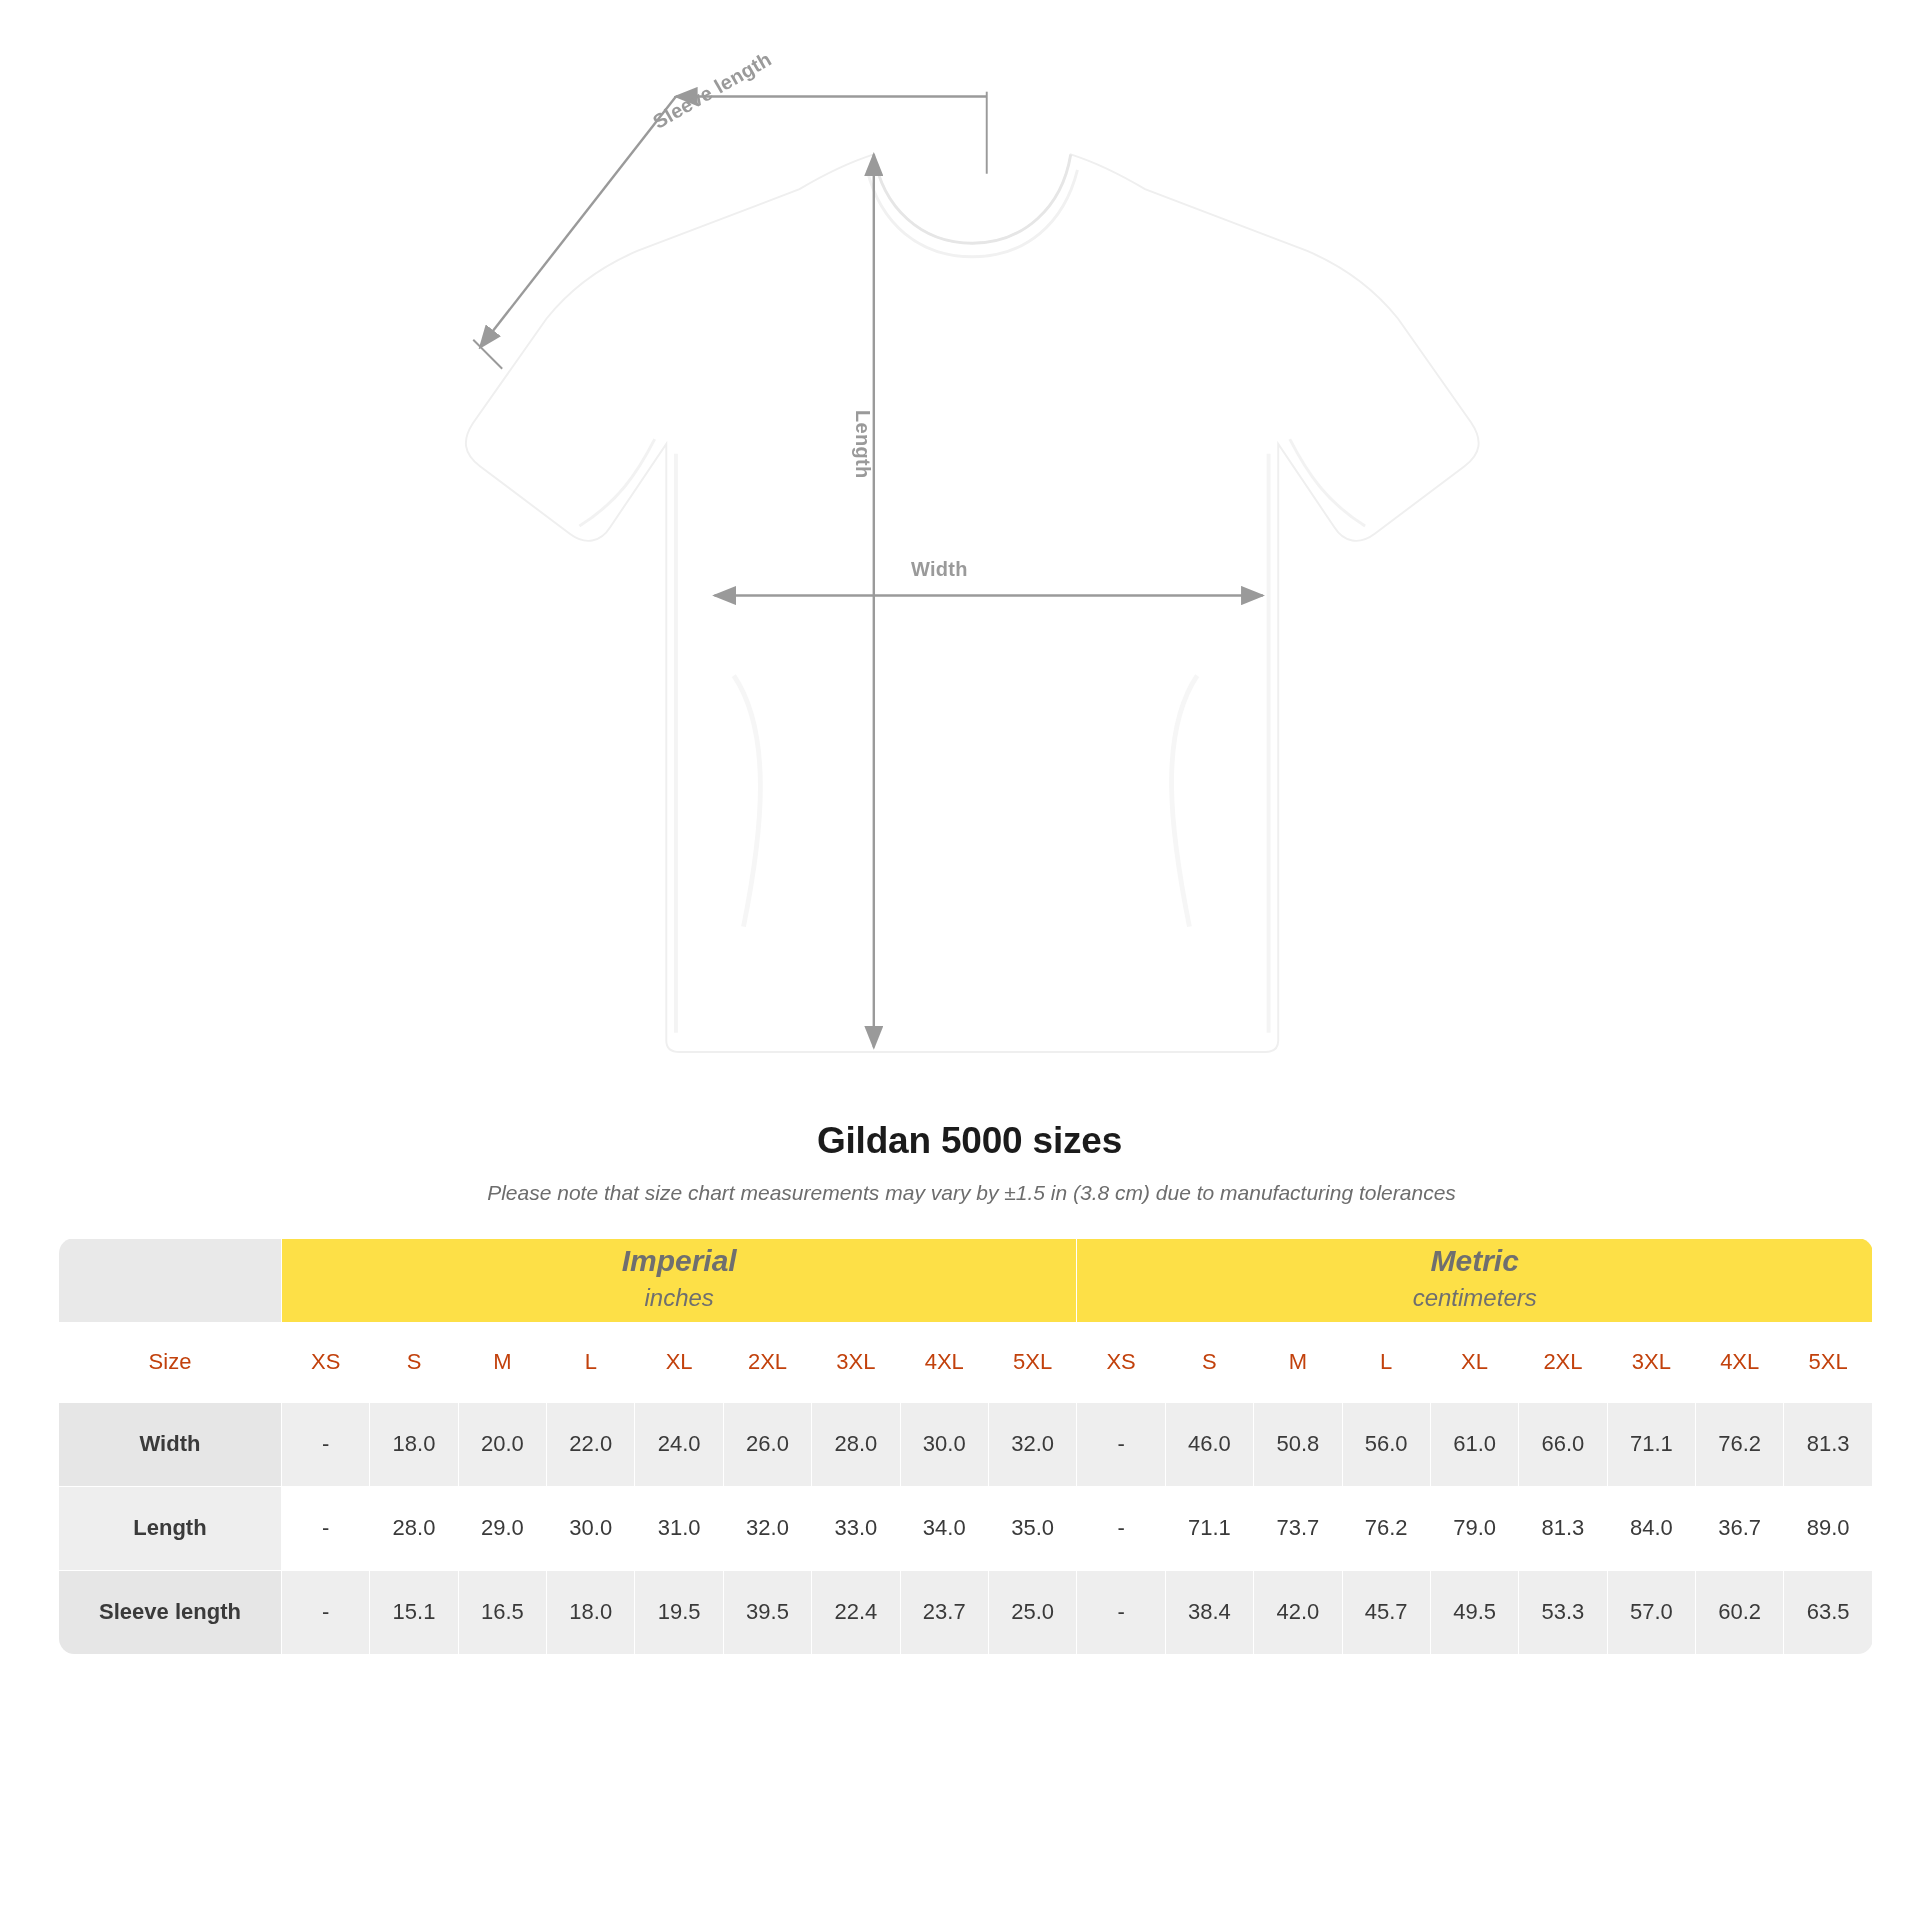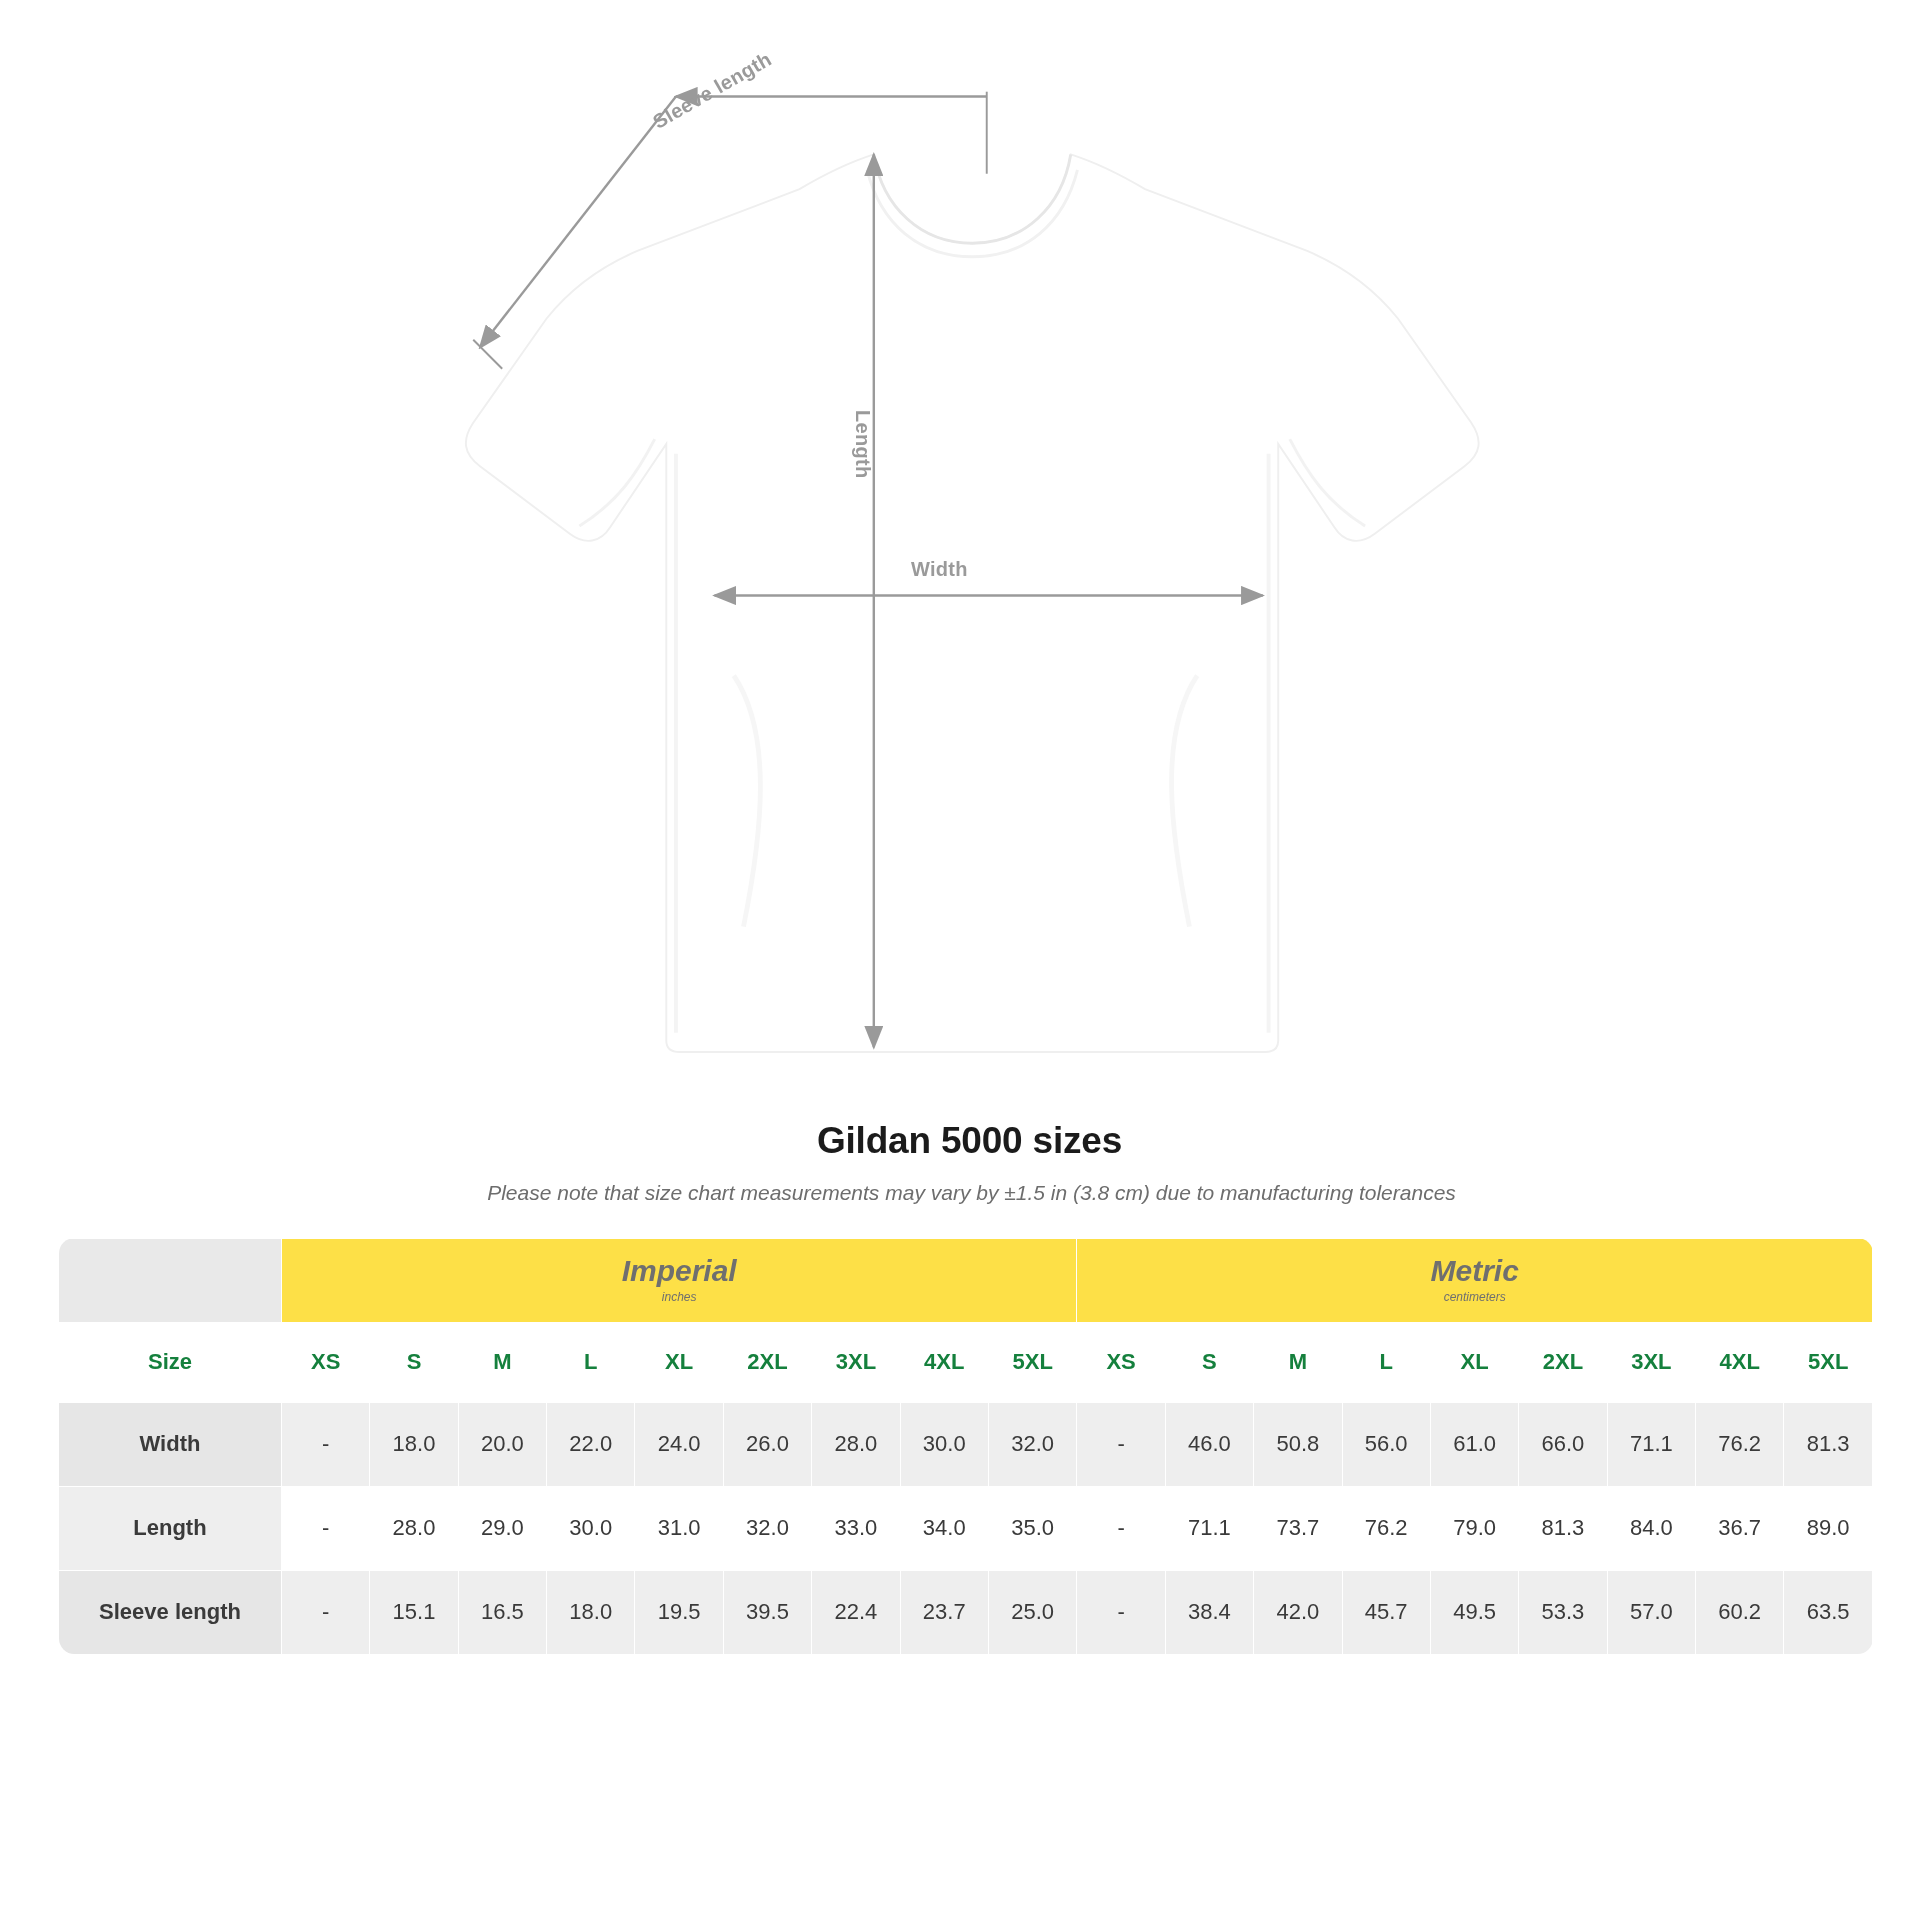--- a/index.html
+++ b/index.html
@@ -101,38 +101,38 @@
     height: 124px;
   }
   .unit-head .unit-name {
     font-size: 30px;
     font-style: italic;
     font-weight: bold;
     color: #6f6f6f;
     line-height: 1.15;
   }
   .unit-head .unit-sub {
-    font-size: 12px;
+    font-size: 24px;
     font-style: italic;
     color: #6f6f6f;
     line-height: 1.6;
   }
   .corner-cell {
     background: #e9e9e9;
   }
   .row-head {
     background: #e9e9e9;
     font-weight: bold;
     font-size: 22px;
     color: #4a4a4a;
   }
   tr.row-size th, tr.row-size td {
     background: #ffffff;
-    font-weight: bold;
-    color: #15803d;
+    font-weight: normal;
+    color: #c2410c;
     height: 79px;
   }
   tr.row-size th.row-head {
     background: #ffffff;
   }
   tr.shade td { background: #eeeeee; }
   tr.plain td { background: #ffffff; }
   tr.shade th.row-head { background: #e6e6e6; }
   tr.plain th.row-head { background: #eeeeee; }
 

